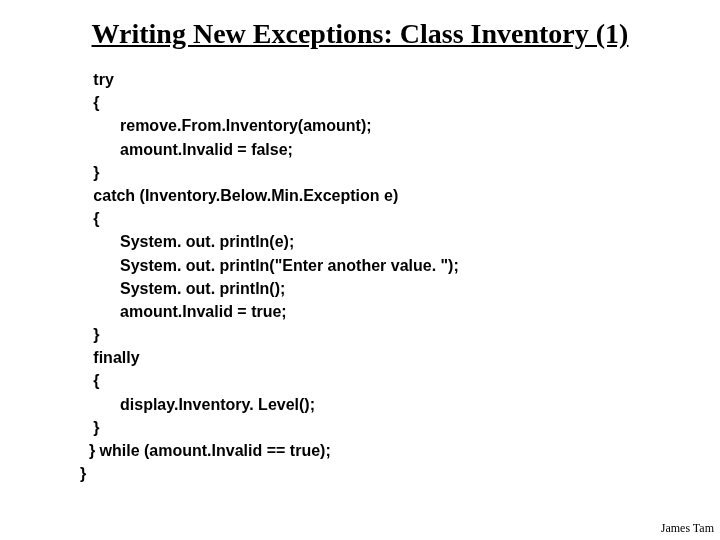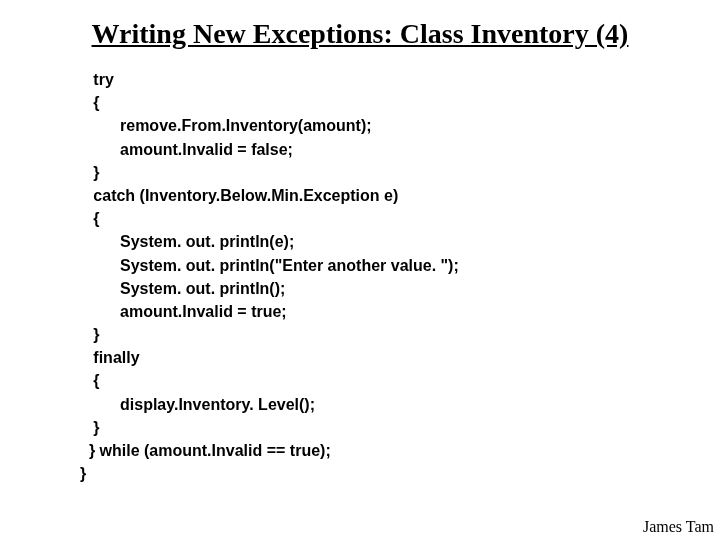--- a/index.html
+++ b/index.html
@@ -34,29 +34,29 @@
     line-height: 1.45;
     white-space: pre;
     margin-left: 80px;
     color: #000;
   }
   .footer {
     position: absolute;
     right: 6px;
     bottom: 4px;
     font-family: "Times New Roman", Times, serif;
-    font-size: 16px;
+    font-size: 12px;
     color: #000;
   }
 </style>
 </head>
 <body>
 
 <div class="slide">
-  <h1 class="title">Writing New Exceptions: Class Inventory (4)</h1>
+  <h1 class="title">Writing New Exceptions: Class Inventory (1)</h1>
   <div class="code">   try
    {
          remove.From.Inventory(amount);
          amount.Invalid = false;
    }
    catch (Inventory.Below.Min.Exception e)
    {
          System. out. println(e);
          System. out. println("Enter another value. ");
          System. out. println();

